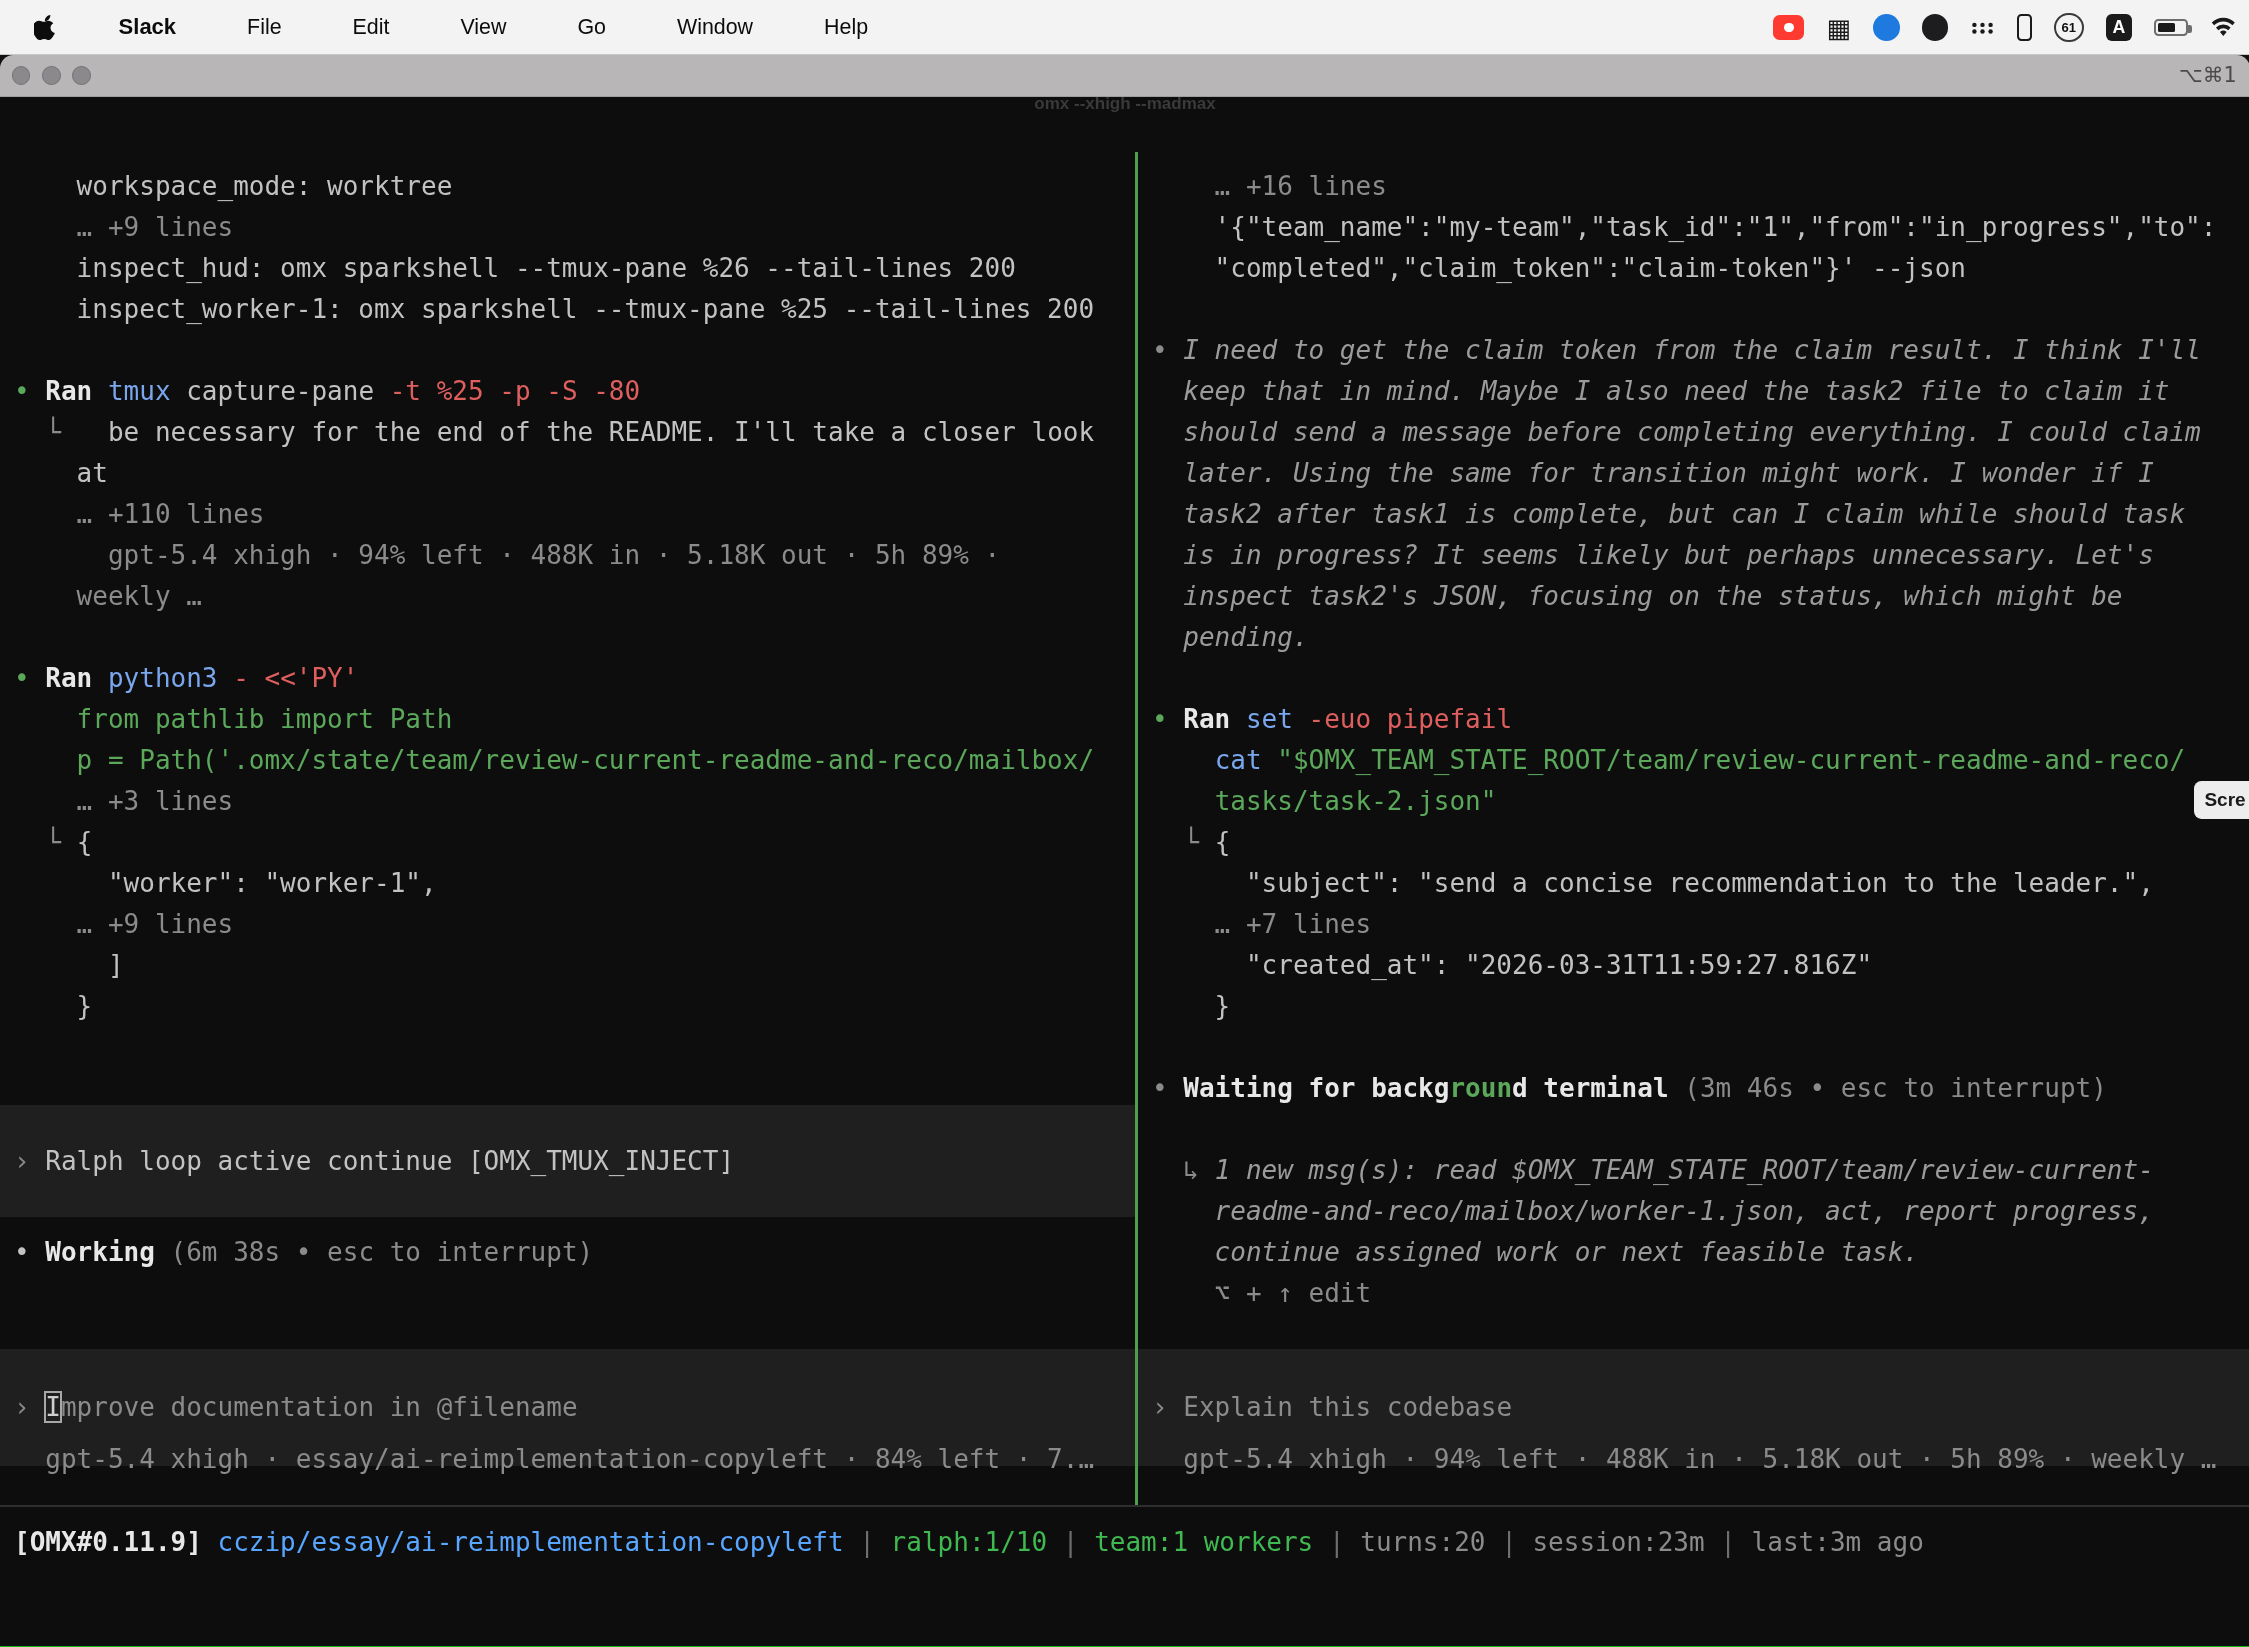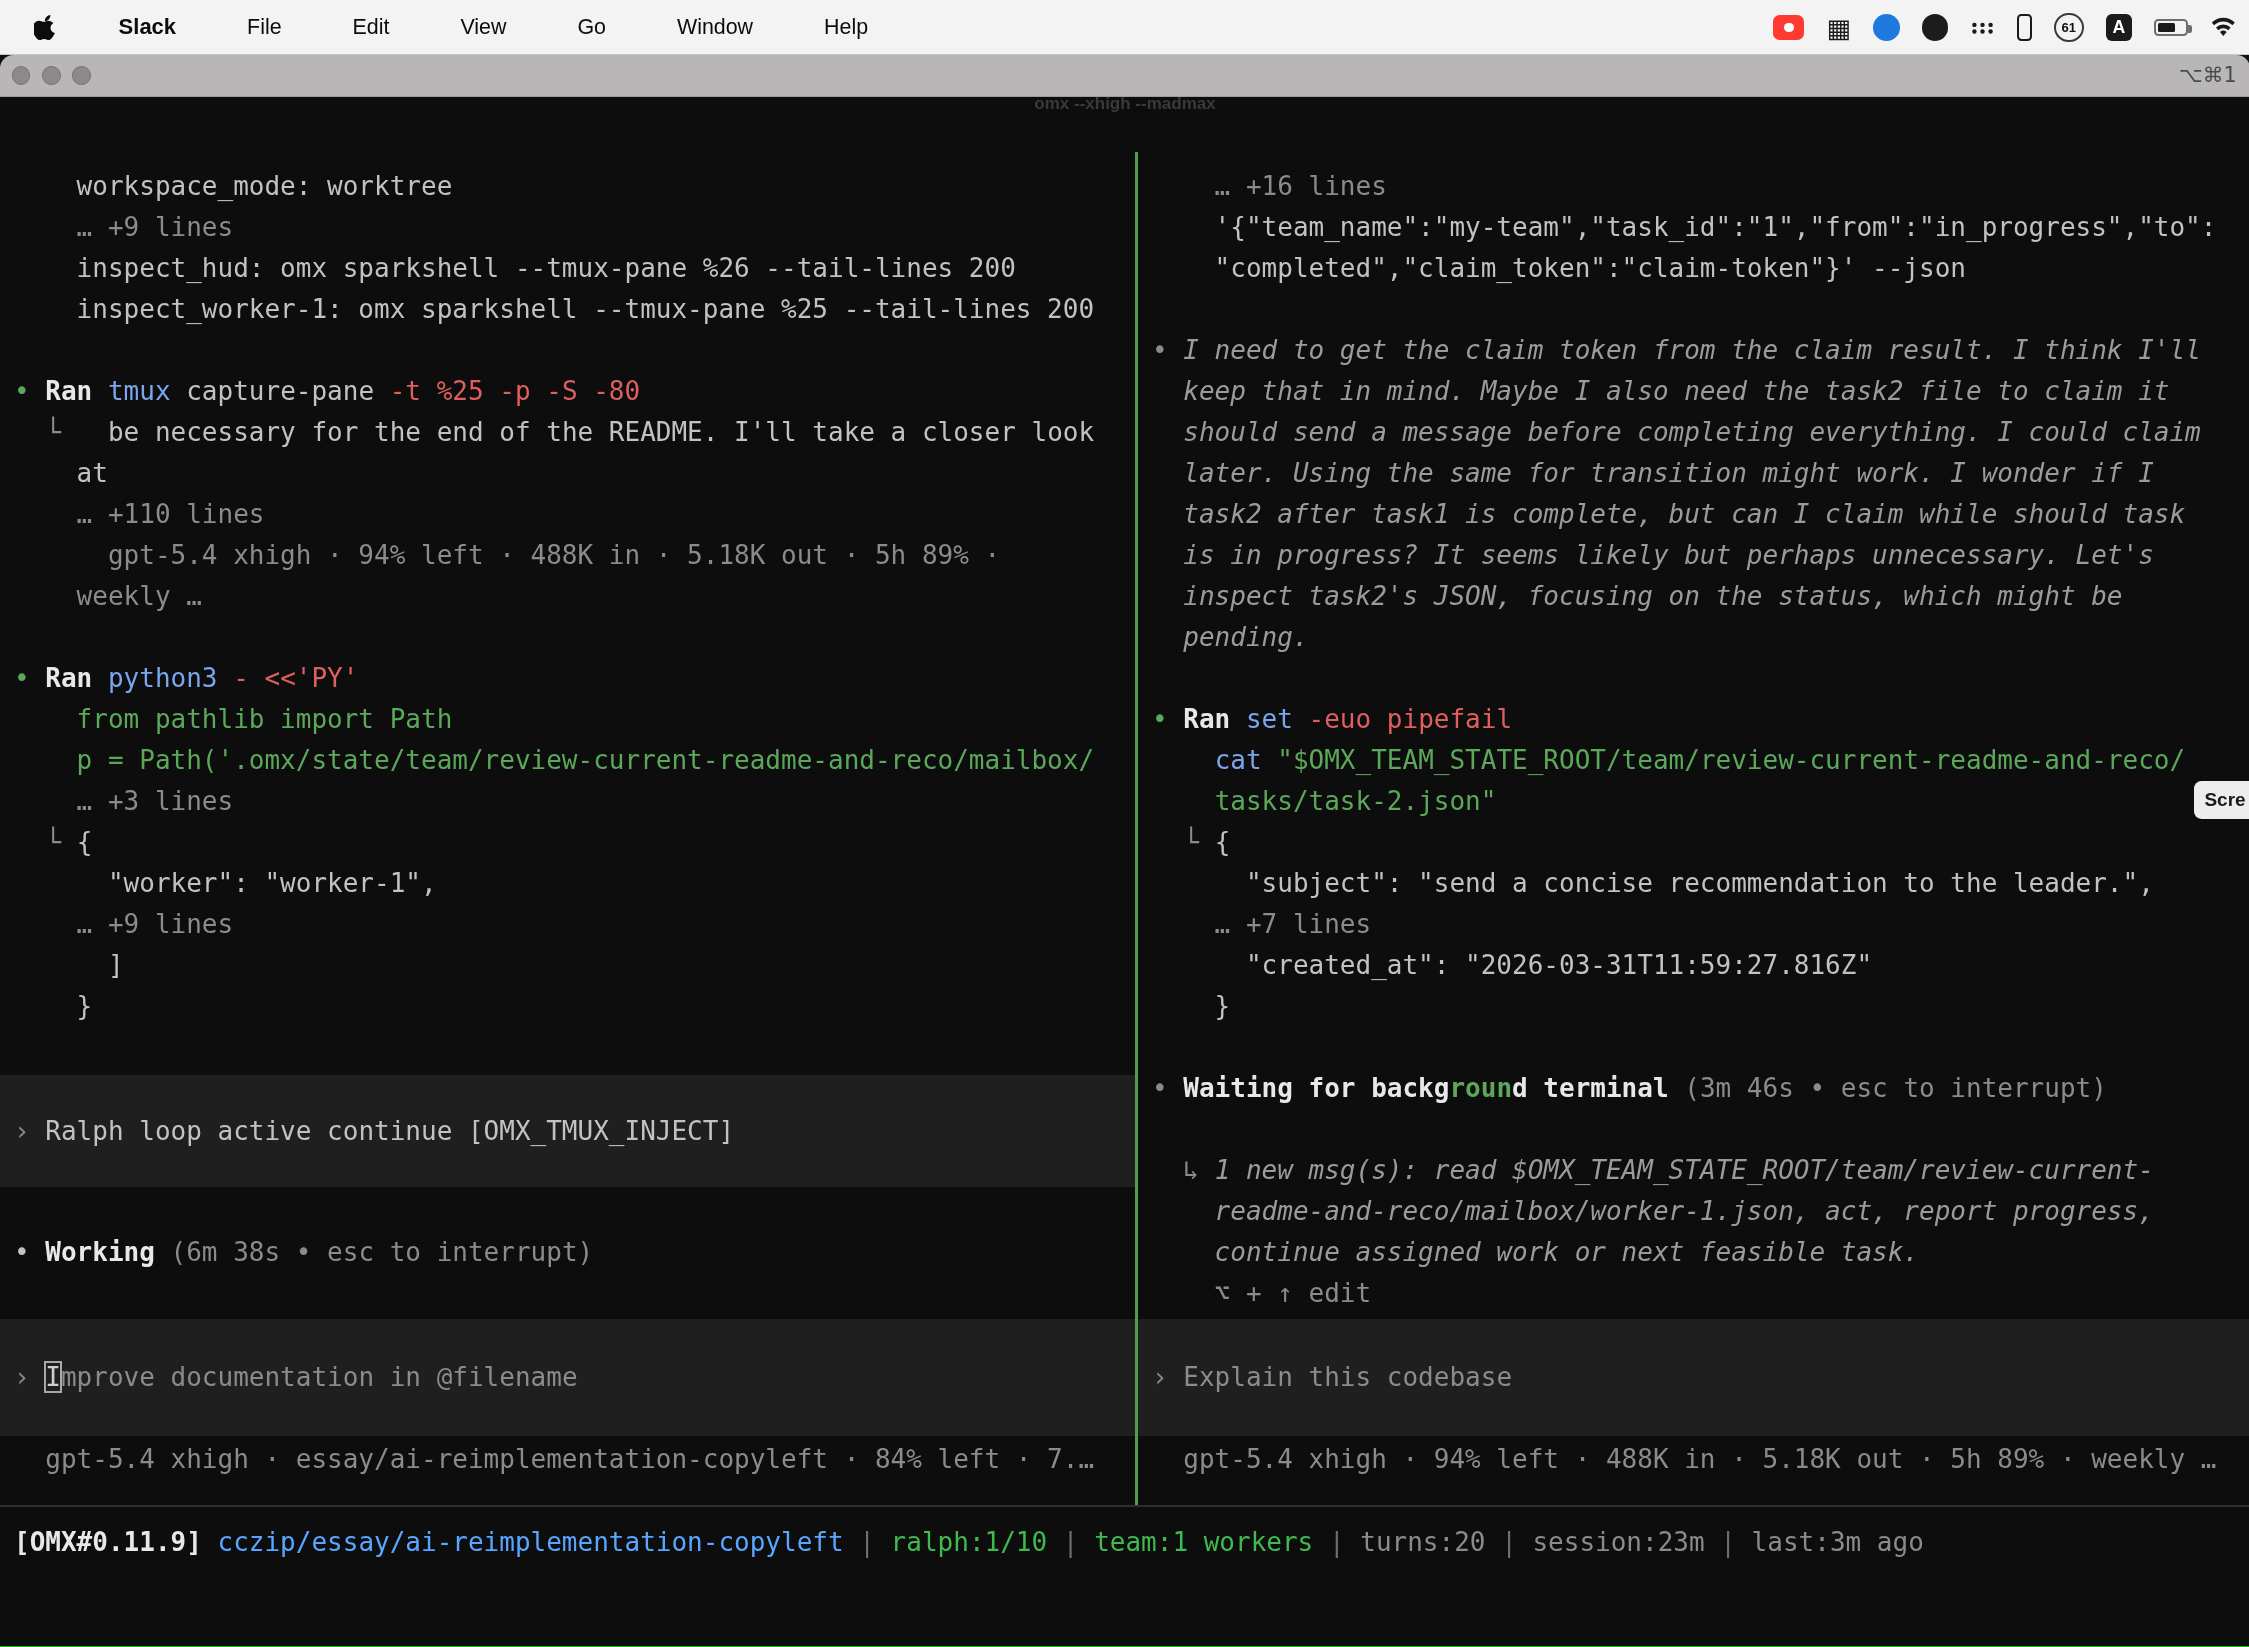--- a/index.html
+++ b/index.html
@@ -45,21 +45,21 @@
   .term{position:absolute;left:0;top:97px;width:2250px;height:1551px;background:#0d0d0d;
         font-family:"DejaVu Sans Mono","DejaVu Sans",monospace;font-size:26px;color:#c2c2c2;}
   .pane{position:absolute;top:0;height:1353px;overflow:hidden;}
   .pane.left{left:0;width:1135px;}
   .pane.right{left:1138px;width:1112px;}
   .vdiv{position:absolute;left:1135px;top:0;width:3px;height:1353px;background:#4f9e4f;}
   .hline{position:absolute;left:0;top:1353px;width:100%;height:2.2px;background:#2e2e2e;}
   .scroll{position:absolute;left:14px;top:14px;right:0;}
   .tl{height:41px;line-height:41px;white-space:pre;}
   .band{position:absolute;left:0;width:100%;background:#1f1f1f;display:flex;align-items:center;
-        padding-left:14px;box-sizing:border-box;}
+        padding-left:14px;box-sizing:border-box;margin-top:30px;}
   .band1{top:923px;height:112px;}
   .band2{top:1167px;height:117px;}
   .free{position:absolute;left:14px;}
   .working{top:1080px;}
   .statusl{top:1287px;}
 
   
   .c-b{font-weight:700;color:#e8e8e8;}
   .c-bw{font-weight:700;color:#e8e8e8;}
   .c-out{color:#c2c2c2;}

